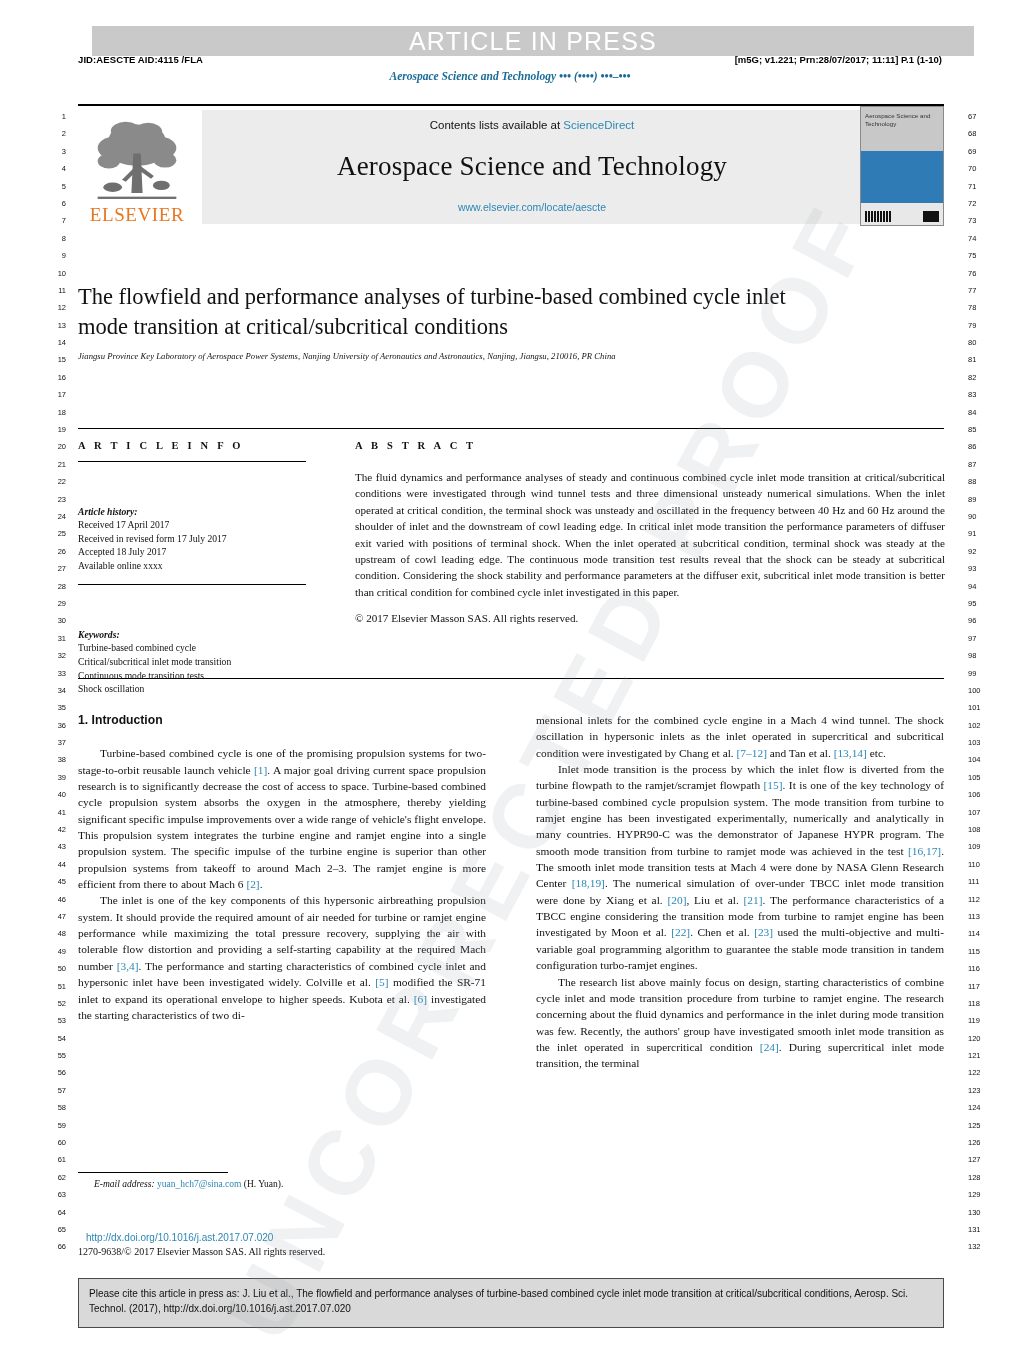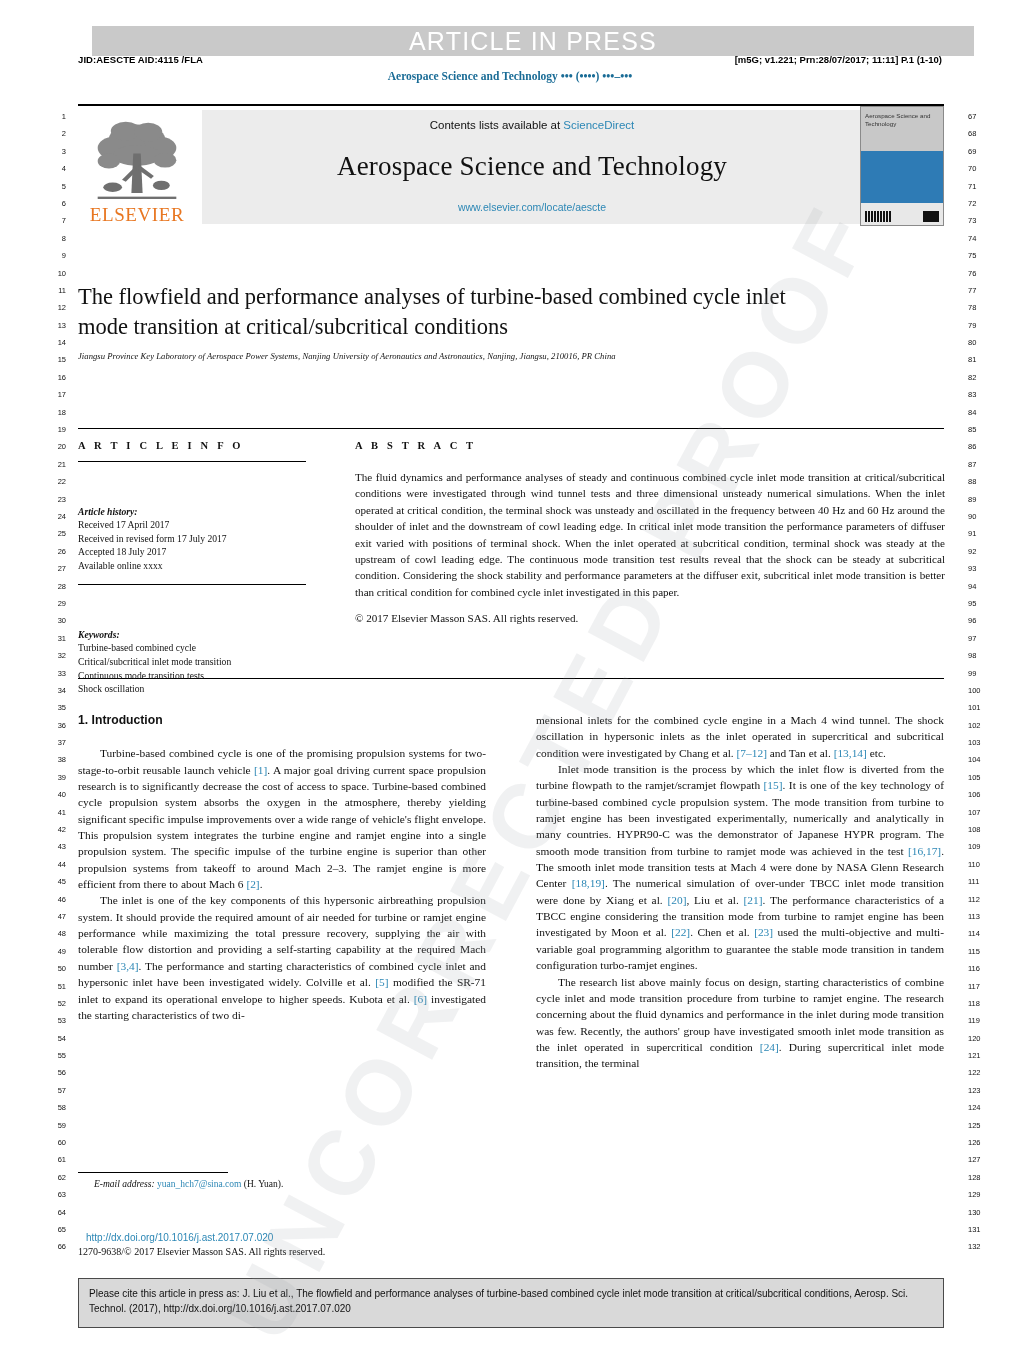--- a/index.html
+++ b/index.html
@@ -41,20 +41,21 @@
     font-family: "Liberation Sans", sans-serif;
     font-size: 9.5px; font-weight: bold;
     text-align: right;
   }
   .journal-running {
     position: absolute; left: 0; right: 0; top: 70px;
     text-align: center;
     font-family: "Liberation Serif", serif;
     font-size: 11.5px; font-weight: bold;
     color: #1a6c96;
+    font-style: italic;
   }
 
   
   .linenums {
     position: absolute;
     top: 108px;
     font-family: "Liberation Sans", sans-serif;
     font-size: 7.5px;
     color: #111;
     line-height: 17.4px;

